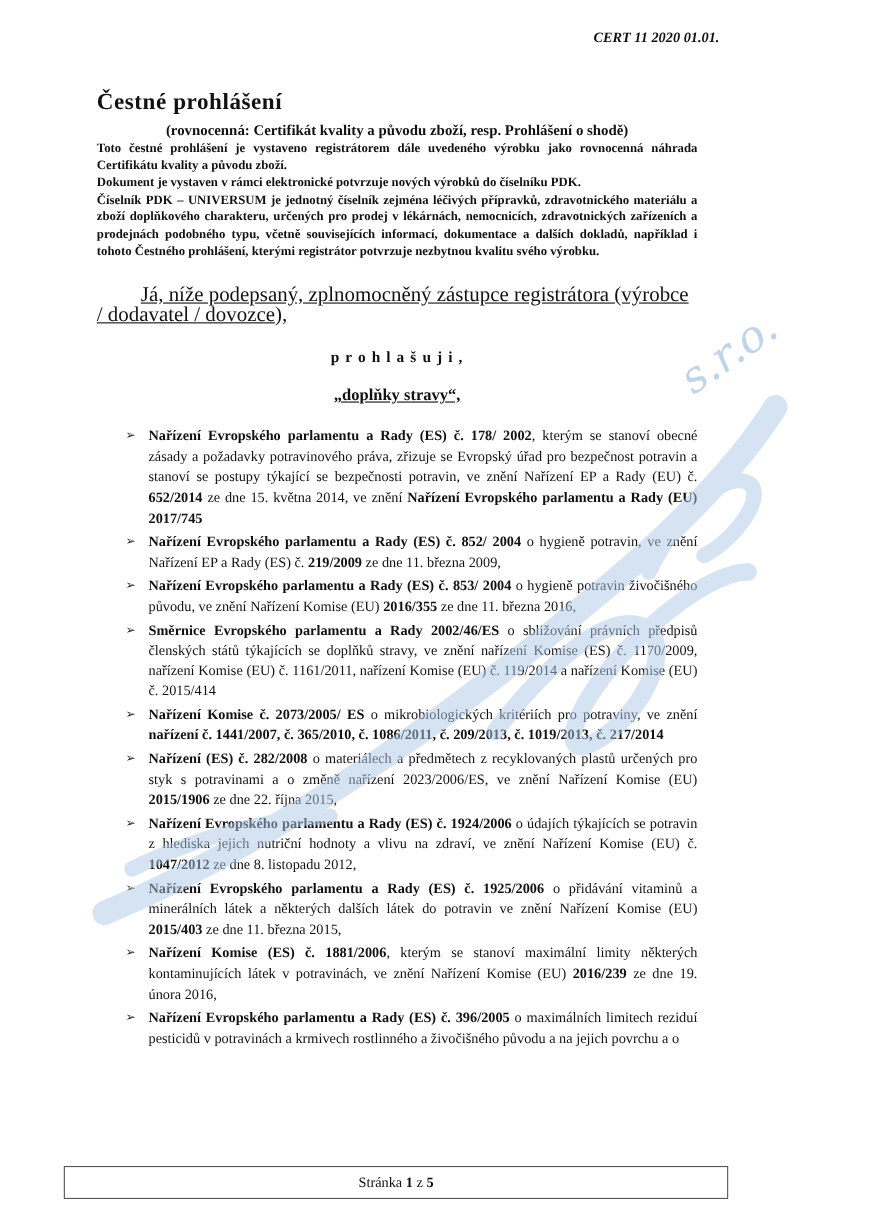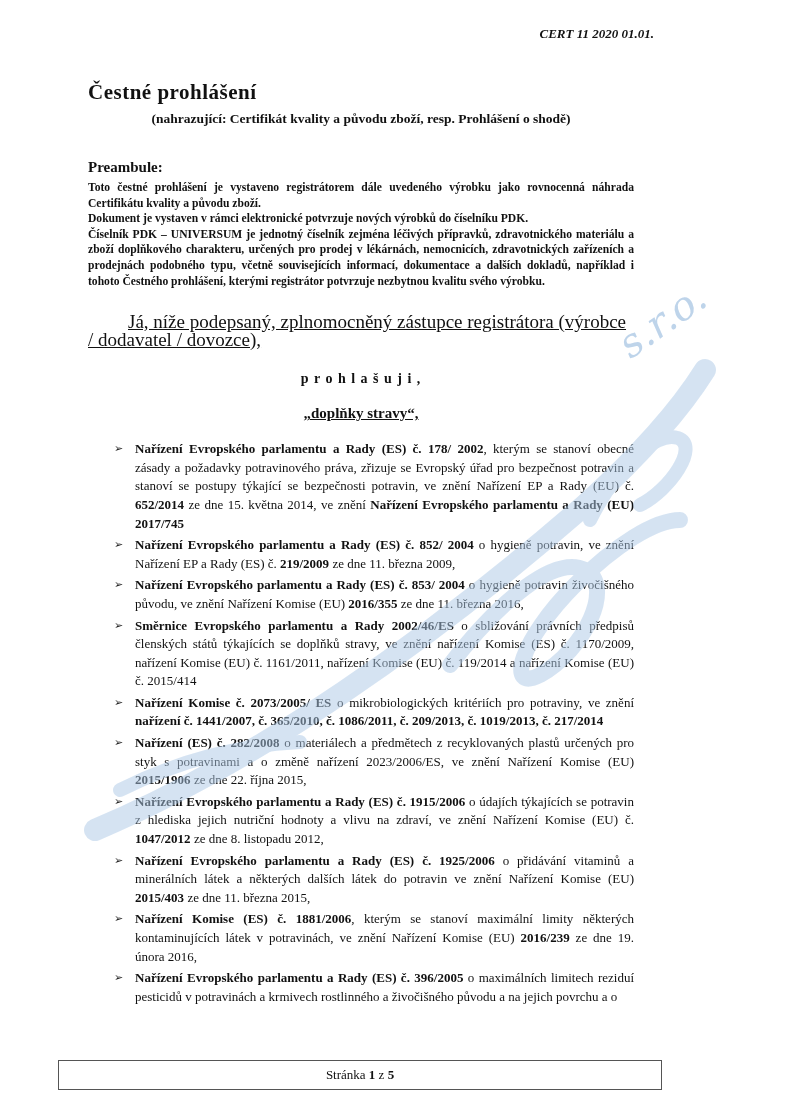--- a/index.html
+++ b/index.html
@@ -59,23 +59,22 @@
 </style>
 </head>
 <body>
 
 <div class="page">
 
   <div class="doc-code">CERT 11 2020 01.01.</div>
 
   <div class="content">
     <h1 class="title">Čestné prohlášení</h1>
-    <p class="subtitle">(nahrazující: Certifikát kvality a původu zboží, resp. Prohlášení o shodě)</p>
+    <p class="subtitle">(rovnocenná: Certifikát kvality a původu zboží, resp. Prohlášení o shodě)</p>
 
-    <p class="preambule-heading">Preambule:</p>
     <p class="preamble-par">Toto čestné prohlášení je vystaveno registrátorem dále uvedeného výrobku jako rovnocenná náhrada Certifikátu kvality a původu zboží.</p>
     <p class="preamble-par">Dokument je vystaven v rámci elektronické potvrzuje nových výrobků do číselníku PDK.</p>
     <p class="preamble-par">Číselník PDK – UNIVERSUM je jednotný číselník zejména léčivých přípravků, zdravotnického materiálu a zboží doplňkového charakteru, určených pro prodej v lékárnách, nemocnicích, zdravotnických zařízeních a prodejnách podobného typu, včetně souvisejících informací, dokumentace a dalších dokladů, například i tohoto Čestného prohlášení, kterými registrátor potvrzuje nezbytnou kvalitu svého výrobku.</p>
 
     <p class="intro">Já, níže podepsaný, zplnomocněný zástupce registrátora (výrobce / dodavatel / dovozce),</p>
     <p class="verb">p r o h l a š u j i ,</p>
     <p class="product-type">„doplňky stravy“,</p>
 
     <ul class="requirements">
         <li>
@@ -97,21 +96,21 @@
         <li>
           <span class="bullet">➢</span>
           <span class="req-text"><b>Nařízení Komise č. 2073/2005/ ES</b><span> o mikrobiologických kritériích pro potraviny, ve znění </span><b>nařízení č. 1441/2007, č. 365/2010, č. 1086/2011, č. 209/2013, č. 1019/2013, č. 217/2014</b></span>
         </li>
         <li>
           <span class="bullet">➢</span>
           <span class="req-text"><b>Nařízení (ES) č. 282/2008</b><span> o materiálech a předmětech z recyklovaných plastů určených pro styk s potravinami a o změně nařízení 2023/2006/ES, ve znění Nařízení Komise (EU) </span><b>2015/1906</b><span> ze dne 22. října 2015,</span></span>
         </li>
         <li>
           <span class="bullet">➢</span>
-          <span class="req-text"><b>Nařízení Evropského parlamentu a Rady (ES) č. 1915/2006</b><span> o údajích týkajících se potravin z hlediska jejich nutriční hodnoty a vlivu na zdraví, ve znění Nařízení Komise (EU) č. </span><b>1047/2012</b><span> ze dne 8. listopadu 2012,</span></span>
+          <span class="req-text"><b>Nařízení Evropského parlamentu a Rady (ES) č. 1924/2006</b><span> o údajích týkajících se potravin z hlediska jejich nutriční hodnoty a vlivu na zdraví, ve znění Nařízení Komise (EU) č. </span><b>1047/2012</b><span> ze dne 8. listopadu 2012,</span></span>
         </li>
         <li>
           <span class="bullet">➢</span>
           <span class="req-text"><b>Nařízení Evropského parlamentu a Rady (ES) č. 1925/2006</b><span> o přidávání vitaminů a minerálních látek a některých dalších látek do potravin ve znění Nařízení Komise (EU) </span><b>2015/403</b><span> ze dne 11. března 2015,</span></span>
         </li>
         <li>
           <span class="bullet">➢</span>
           <span class="req-text"><b>Nařízení Komise (ES) č. 1881/2006</b><span>, kterým se stanoví maximální limity některých kontaminujících látek v potravinách, ve znění Nařízení Komise (EU) </span><b>2016/239</b><span> ze dne 19. února 2016,</span></span>
         </li>
         <li>

